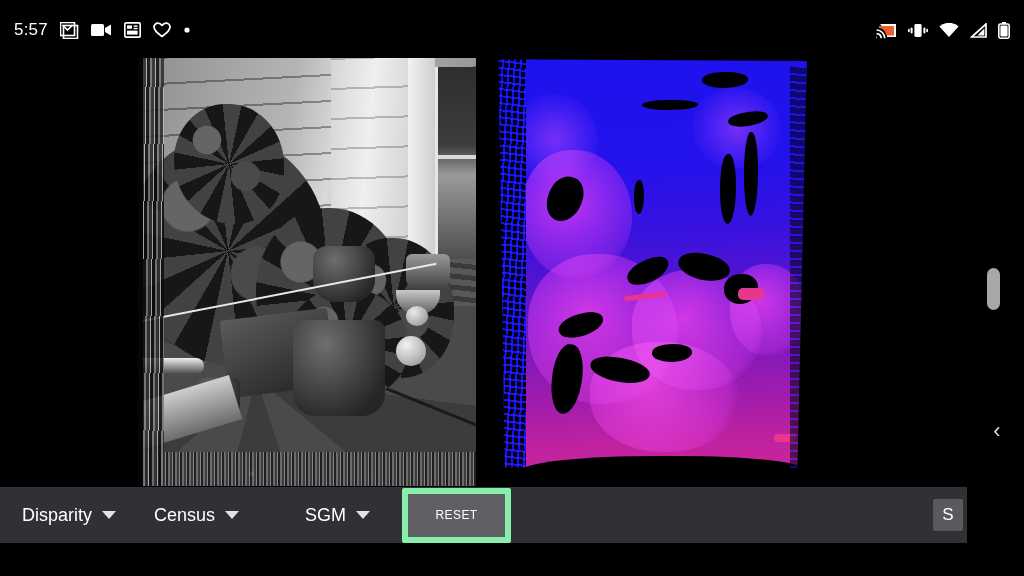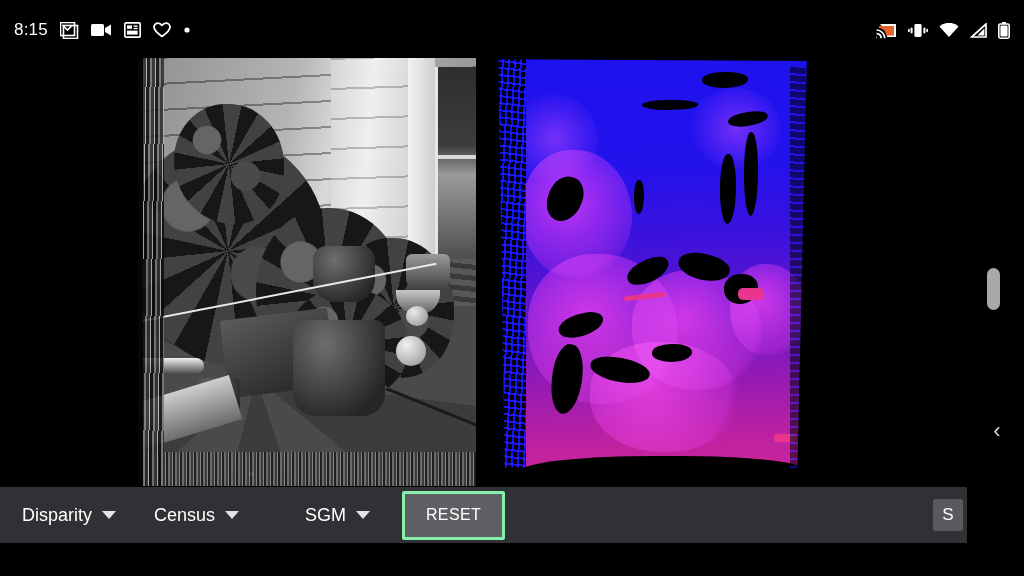--- a/index.html
+++ b/index.html
@@ -225,44 +225,44 @@
     border-top: 8px solid #e3e3e3;
   }
   #spinner-mode    { margin-left: 22px; }
   #spinner-algo    { margin-left: 66px; }
   #spinner-metric  { margin-left: 38px; }
 
   #reset-button {
     margin-left: 32px;
     width: 97px; height: 43px;
     background: #606064;
-    border: 3px solid #86efac;
+    border: 6px solid #86efac;
     border-radius: 2px;
     display: flex; align-items: center; justify-content: center;
-    color: #ffffff; font-size: 16px; letter-spacing: .4px;
+    color: #ffffff; font-size: 12px; letter-spacing: .4px;
     font-family: "Liberation Sans", sans-serif;
   }
   #s-button {
     position: absolute; right: 4px; top: 12px;
     width: 30px; height: 32px;
     background: #5a5a5e;
     border-radius: 2px;
     display: flex; align-items: center; justify-content: center;
     color: #ffffff; font-size: 17px;
     font-family: "Liberation Sans", sans-serif;
   }
 </style>
 </head>
 <body>
 
 <div id="screen">
 
   <div class="statusbar">
     <div class="status-left">
-      <span class="clock">8:15</span>
+      <span class="clock">5:57</span>
 
       <span class="sicon">
         <svg width="19" height="17" viewBox="0 0 19 17">
           <rect x="0.5" y="0.5" width="14" height="13" fill="none" stroke="#fff" stroke-width="1.6"></rect>
           <path d="M2.5 3 L7.5 8 L12.5 3" fill="none" stroke="#fff" stroke-width="1.6"></path>
           <rect x="3.5" y="3.5" width="14" height="13" fill="none" stroke="#fff" stroke-width="1.6"></rect>
         </svg>
       </span>
 
       <span class="sicon">

